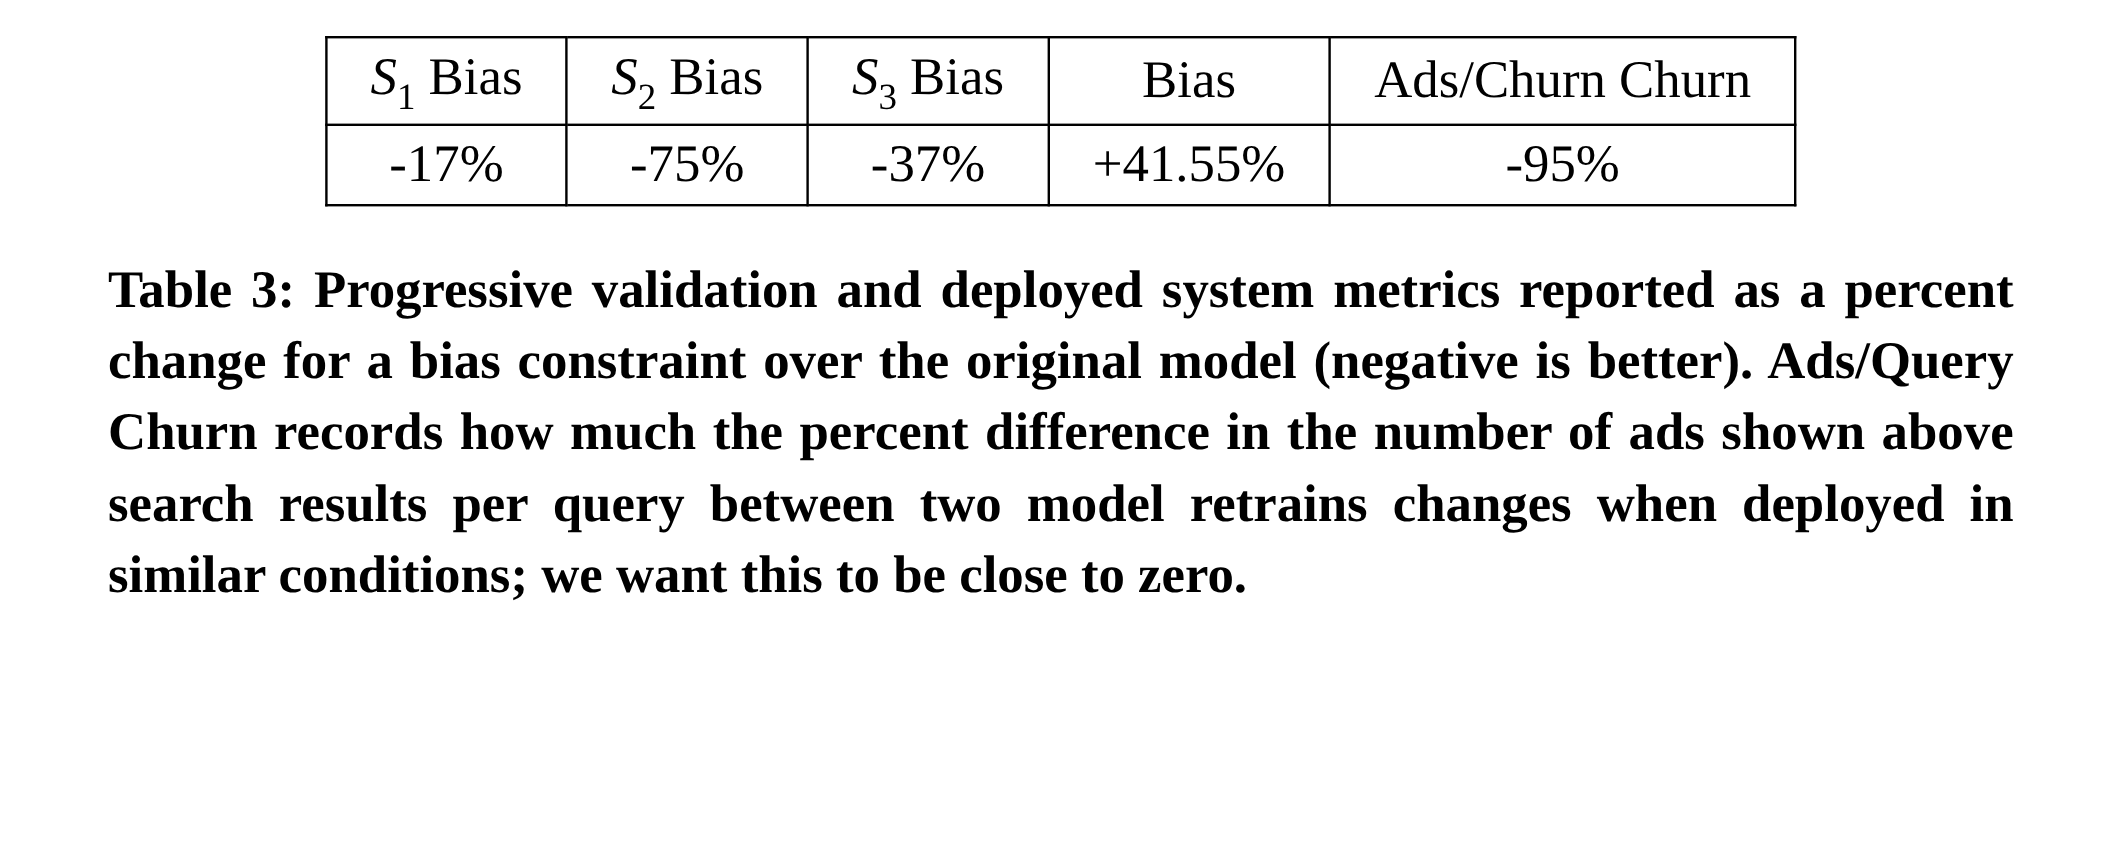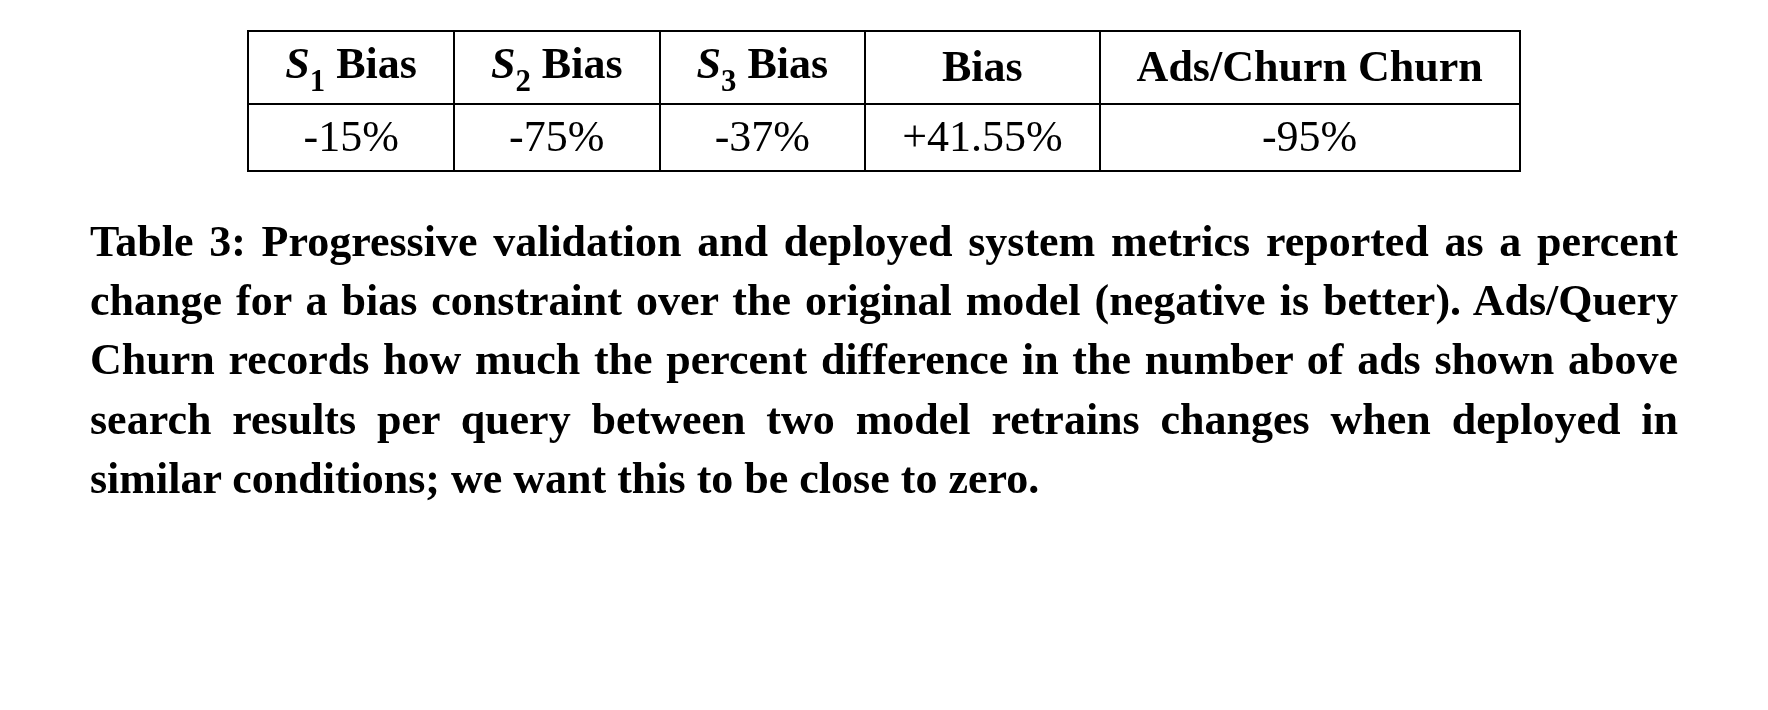--- a/index.html
+++ b/index.html
@@ -22,21 +22,21 @@
   }
   table.data-table th,
   table.data-table td {
     border: 2px solid #000;
     padding: 6px 36px;
     text-align: center;
     font-weight: normal;
     white-space: nowrap;
   }
   table.data-table th {
-    font-weight: bold;
+    font-weight: normal;
   }
   .sub {
     font-size: 0.7em;
     vertical-align: sub;
     position: relative;
     top: 0.1em;
   }
   .ital {
     font-style: italic;
   }
@@ -67,21 +67,21 @@
         </th>
         <th>
           <span class="ital">S</span><span class="sub">3</span><span> Bias</span>
         </th>
         <th>Bias</th>
         <th>Ads/Churn Churn</th>
       </tr>
     </thead>
     <tbody>
       <tr>
-        <td>-15%</td>
+        <td>-17%</td>
         <td>-75%</td>
         <td>-37%</td>
         <td>+41.55%</td>
         <td>-95%</td>
       </tr>
     </tbody>
   </table>
 
   <div class="caption">
     <span class="label">Table 3:</span><span> Progressive validation and deployed system metrics reported as a percent change for a bias constraint over the original model (negative is better). Ads/Query Churn records how much the percent difference in the number of ads shown above search results per query between two model retrains changes when deployed in similar conditions; we want this to be close to zero.</span>

